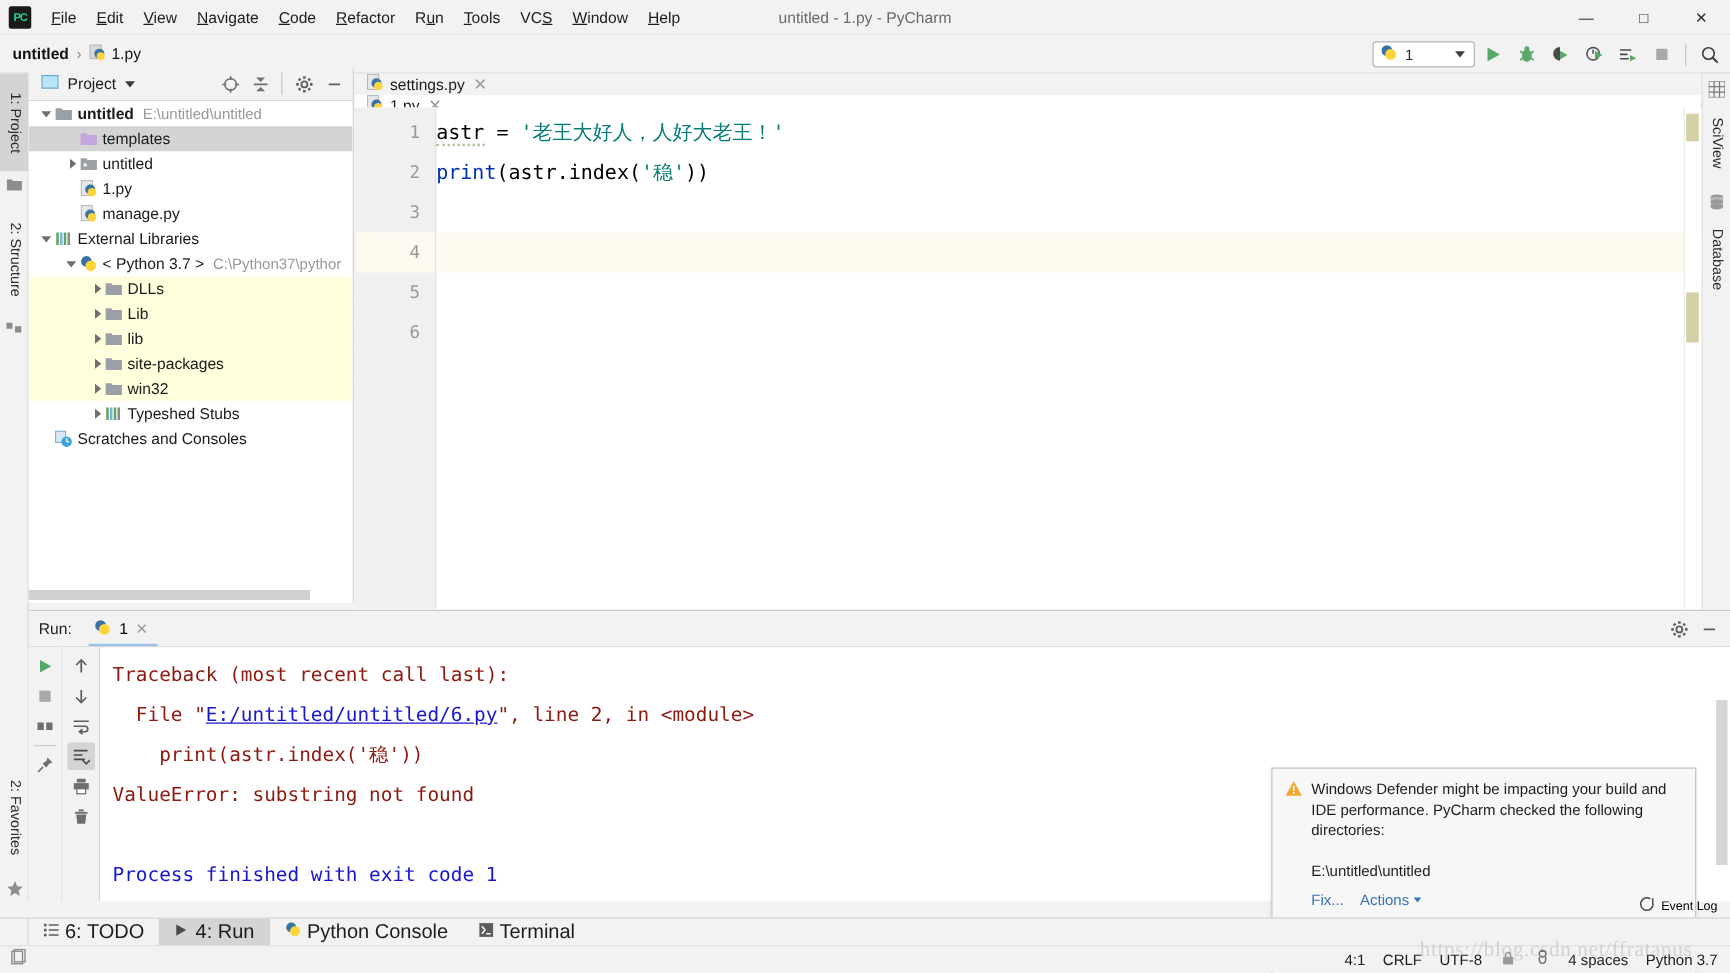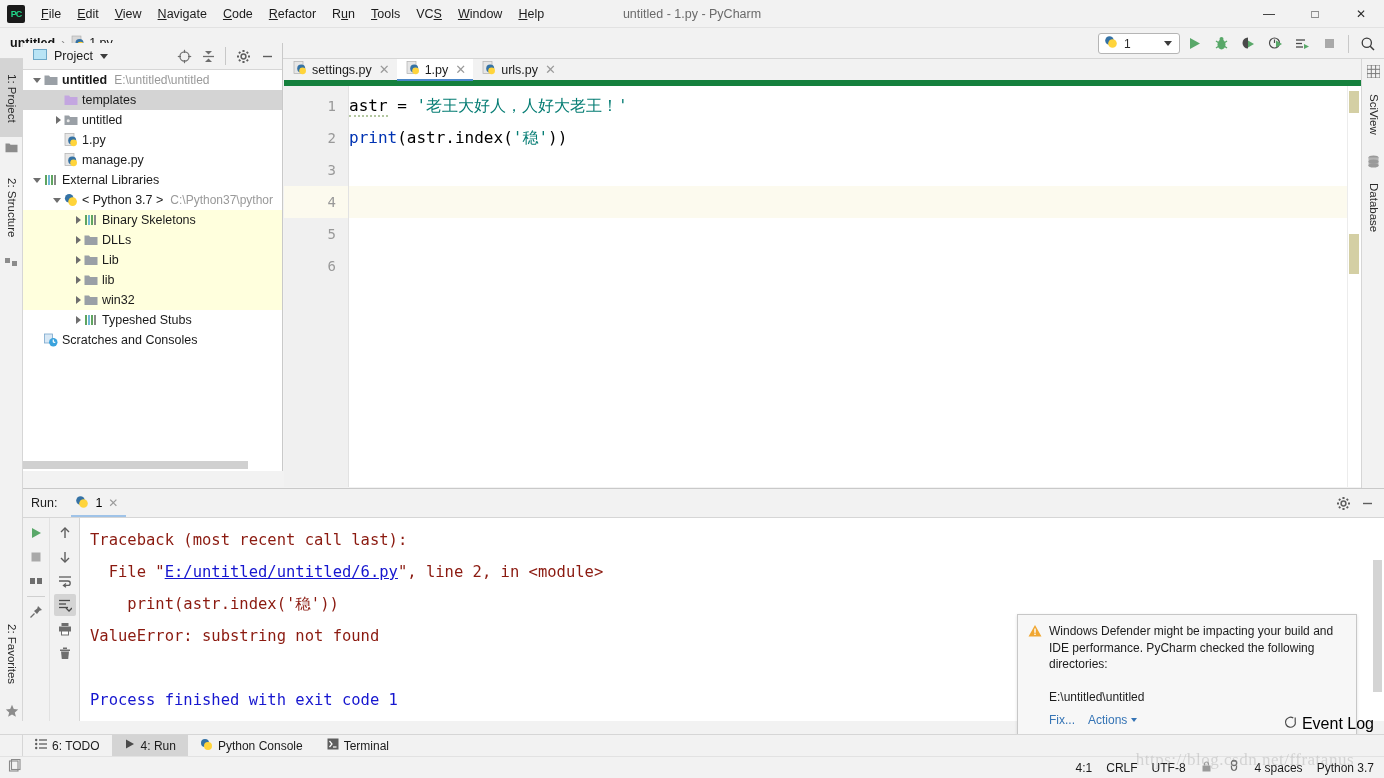--- a/index.html
+++ b/index.html
@@ -82,21 +82,21 @@
   .vicon { position: absolute; left: 5px; width: 13px; height: 13px; }
 
   
   .rightstrip {
     position: absolute; right: 0; top: 59px; width: 23px; bottom: 57px;
     background: #f2f2f2; border-left: 1px solid #d6d6d6;
   }
 
   
   .project {
-    position: absolute; left: 23px; top: 43px; width: 260px; height: 428px;
+    position: absolute; left: 23px; top: 54px; width: 260px; height: 428px;
     background: #fff; border-right: 1px solid #c9c9c9; text-align: right;
   }
   .panel-head {
     height: 27px; background: #f2f2f2; display: flex; align-items: center;
     border-bottom: 1px solid #d6d6d6; padding-left: 10px;
   }
   .panel-title { font-size: 12.5px; margin-left: 7px; color: #1c1c1c; }
   .panel-head-btns { margin-left: auto; display: flex; align-items: center; gap: 2px; padding-right: 4px;}
   .phb { width: 22px; height: 22px; display:flex; align-items:center; justify-content:center; }
 
@@ -126,21 +126,22 @@
     position:absolute; left:0; bottom:0; height: 13px; right:0; background:#fff;
   }
   .hscroll .thumb { position:absolute; left:0; top:3px; height:8px; width: 225px; background:#d0d0d0; border-radius:0px;}
 
   
   .editor {
     position: absolute; left: 284px; top: 59px; right: 23px; height: 428px; background: #fff;
   }
   .tabs {
     height: 27px; background: #f2f2f2; display: flex; align-items: stretch;
-    border-bottom: 6px solid #15803d;
+    border-bottom: 4px solid #15803d;
+    flex-direction: column;
   }
   .tab {
     display: flex; align-items: center; gap: 5px; padding: 0 7px 0 9px;
     font-size: 12.5px; color: #1c1c1c; position: relative; background:#f2f2f2;
   }
   .tab.active { background: #fff; }
   .tab.active::after {
     content:''; position:absolute; left:0; right:0; bottom:-1px; height: 2px; background:#4a86c8;
   }
   .tab .x { color: #9a9a9a; font-size: 13px; margin-left: 2px; }
@@ -222,32 +223,32 @@
   .lnk { color: #3574b5; font-size: 12px; }
   .lnk .c { display:inline-block; margin-left:4px; border-left:3.5px solid transparent;border-right:3.5px solid transparent;border-top:4.5px solid #3574b5; vertical-align: middle;}
 
   
   .bottombar {
     position: absolute; left: 0; bottom: 22px; width: 1384px; height: 22px;
     background: #f2f2f2; border-top: 1px solid #d6d6d6; display: flex; align-items: center;
   }
   .btab {
     display: flex; align-items: center; gap: 5px; height: 22px; padding: 0 12px;
-    font-size: 12px; color: #1c1c1c;
+    font-size: 16px; color: #1c1c1c;
   }
   .btab.sel { background: #d4d4d4; }
 
   
   .statusbar {
     position: absolute; left: 0; bottom: 0; width: 1384px; height: 22px;
     background: #f2f2f2; border-top: 1px solid #e2e2e2; display: flex; align-items: center;
     font-size: 12px; color: #1c1c1c;
   }
   .status-right { margin-left: auto; display: flex; align-items: center; gap: 14px; padding-right: 10px;}
-  .eventlog { position: absolute; right: 10px; bottom: 23px; display:flex; align-items:center; gap:5px; font-size:16px;}
+  .eventlog { position: absolute; right: 10px; bottom: 23px; display:flex; align-items:center; gap:5px; font-size:10px;}
   .watermark {
     position: absolute; right: 30px; bottom: 8px; font-size: 17px; color: rgba(150,150,150,0.33);
     font-family: Liberation Serif, serif; pointer-events:none; letter-spacing: 0.5px;
   }
 </style>
 </head>
 <body>
 
 <div class="app">
 
@@ -501,47 +502,44 @@
           <span class="ico"><svg width="14" height="14" viewBox="0 0 14 14">
               <circle cx="5.2" cy="5.2" r="4.3" fill="#3572A5"></circle>
               <circle cx="8.6" cy="8.6" r="4.3" fill="#FFD43B"></circle>
             </svg></span>
           <span class="lbl">&lt; Python 3.7 &gt;</span>
           <span class="dim">C:\Python37\pythor</span>
         </div>
         <div class="row lib">
           <span class="arrow closed" style="margin-left: 50px;"></span>
           <span class="ico"><svg width="14" height="14" viewBox="0 0 14 14">
-              <rect x="1" y="2" width="2" height="10" fill="#5fa55f"></rect>
-              <rect x="4" y="2" width="2" height="10" fill="#6fb8d8"></rect>
-              <rect x="7" y="2" width="2" height="10" fill="#5fa55f"></rect>
-              <rect x="10" y="2" width="2" height="10" fill="#8a8a8a"></rect>
-            </svg></span>
-          <span class="lbl">Binary Skeletons</span>
+              <path d="M0.5 2.5h4.5l1.2 1.4h7.3v8.1h-13z" fill="#9aa0a6"></path>
+            </svg></span>
+          <span class="lbl">DLLs</span>
         </div>
         <div class="row lib">
           <span class="arrow closed" style="margin-left: 50px;"></span>
           <span class="ico"><svg width="14" height="14" viewBox="0 0 14 14">
               <path d="M0.5 2.5h4.5l1.2 1.4h7.3v8.1h-13z" fill="#9aa0a6"></path>
             </svg></span>
-          <span class="lbl">DLLs</span>
+          <span class="lbl">Lib</span>
         </div>
         <div class="row lib">
           <span class="arrow closed" style="margin-left: 50px;"></span>
           <span class="ico"><svg width="14" height="14" viewBox="0 0 14 14">
               <path d="M0.5 2.5h4.5l1.2 1.4h7.3v8.1h-13z" fill="#9aa0a6"></path>
             </svg></span>
-          <span class="lbl">Lib</span>
+          <span class="lbl">lib</span>
         </div>
         <div class="row lib">
           <span class="arrow closed" style="margin-left: 50px;"></span>
           <span class="ico"><svg width="14" height="14" viewBox="0 0 14 14">
               <path d="M0.5 2.5h4.5l1.2 1.4h7.3v8.1h-13z" fill="#9aa0a6"></path>
             </svg></span>
-          <span class="lbl">lib</span>
+          <span class="lbl">site-packages</span>
         </div>
         <div class="row lib">
           <span class="arrow closed" style="margin-left: 50px;"></span>
           <span class="ico"><svg width="14" height="14" viewBox="0 0 14 14">
               <path d="M0.5 2.5h4.5l1.2 1.4h7.3v8.1h-13z" fill="#9aa0a6"></path>
             </svg></span>
           <span class="lbl">win32</span>
         </div>
         <div class="row">
           <span class="arrow closed" style="margin-left: 50px;"></span>

